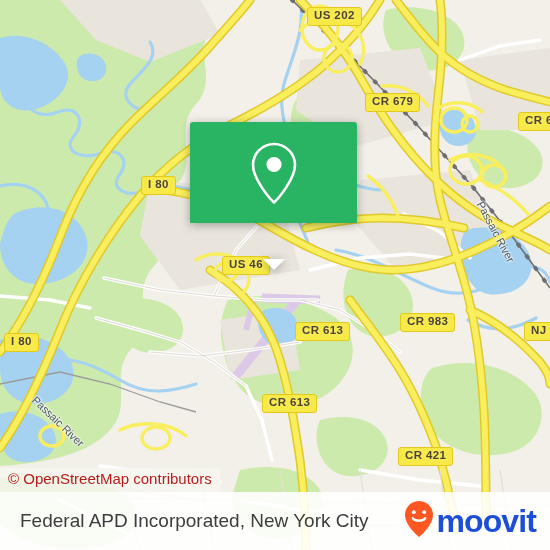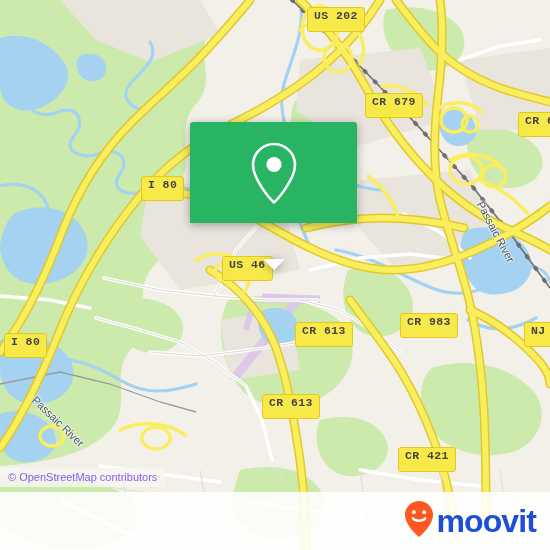--- a/index.html
+++ b/index.html
@@ -18,26 +18,25 @@
   
   .shield{
     position:absolute;
     background:#f7ea48;
     border:1.5px solid #e3c81e;
     border-radius:3px;
     color:#4d4332;
     font-size:11.5px;
     font-weight:bold;
     letter-spacing:.4px;
-    padding:2px 6px 9px 6px;
+    padding:2px 6px 3px 6px;
     line-height:1;
     white-space:nowrap;
     box-sizing:border-box;
     text-shadow:0 0 2px rgba(255,255,255,.35);
-    font-family:Liberation Mono, monospace;
   }
   .riverlabel{
     position:absolute;
     color:#4a5560;
     font-size:11px;
     font-style:normal;
     white-space:nowrap;
     text-shadow:0 0 3px #fff,0 0 3px #fff,0 0 2px #fff;
   }
   .faintlabel{
@@ -77,22 +76,22 @@
     border-left:11px solid transparent;
     border-right:11px solid transparent;
     border-top:11px solid #ffffff;
   }
 
   
   #attribution{
     position:absolute;
     left:0;top:468px;
     background:rgba(247,246,240,.82);
-    color:#8b5cf6;
-    font-size:11px;
+    color:#b91c1c;
+    font-size:15px;
     padding:3px 8px 4px 8px;
     line-height:1.1;
     white-space:nowrap;
   }
 
   
   #bottombar{
     position:absolute;
     left:0;right:0;bottom:0;height:58px;
     background:rgba(255,255,255,.88);
@@ -307,20 +306,21 @@
       </span>
     </div>
     <div id="popup-tail"></div>
   </div>
 
   <div id="attribution">
     <span>© OpenStreetMap contributors</span>
   </div>
 
   <div id="bottombar">
+    <div id="bottom-title">Federal APD Incorporated, New York City</div>
     <div id="brand">
       <span id="brand-mark">
         <svg width="30" height="38" viewBox="0 0 30 38" aria-hidden="true">
           <path d="M15 1 C7.3 1 1 7.3 1 15 C1 24.5 12.2 34.8 15 37 C17.8 34.8 29 24.5 29 15 C29 7.3 22.7 1 15 1 Z" fill="#ff5722"></path>
           <circle cx="9.8" cy="12.2" r="1.9" fill="#ffffff"></circle>
           <circle cx="20.2" cy="12.2" r="1.9" fill="#ffffff"></circle>
           <path d="M8.8 18.2 C10.8 21.6 19.2 21.6 21.2 18.2" fill="none" stroke="#ffffff" stroke-width="2.4" stroke-linecap="round"></path>
         </svg>
       </span>
       <span id="brand-word">moovit</span>

